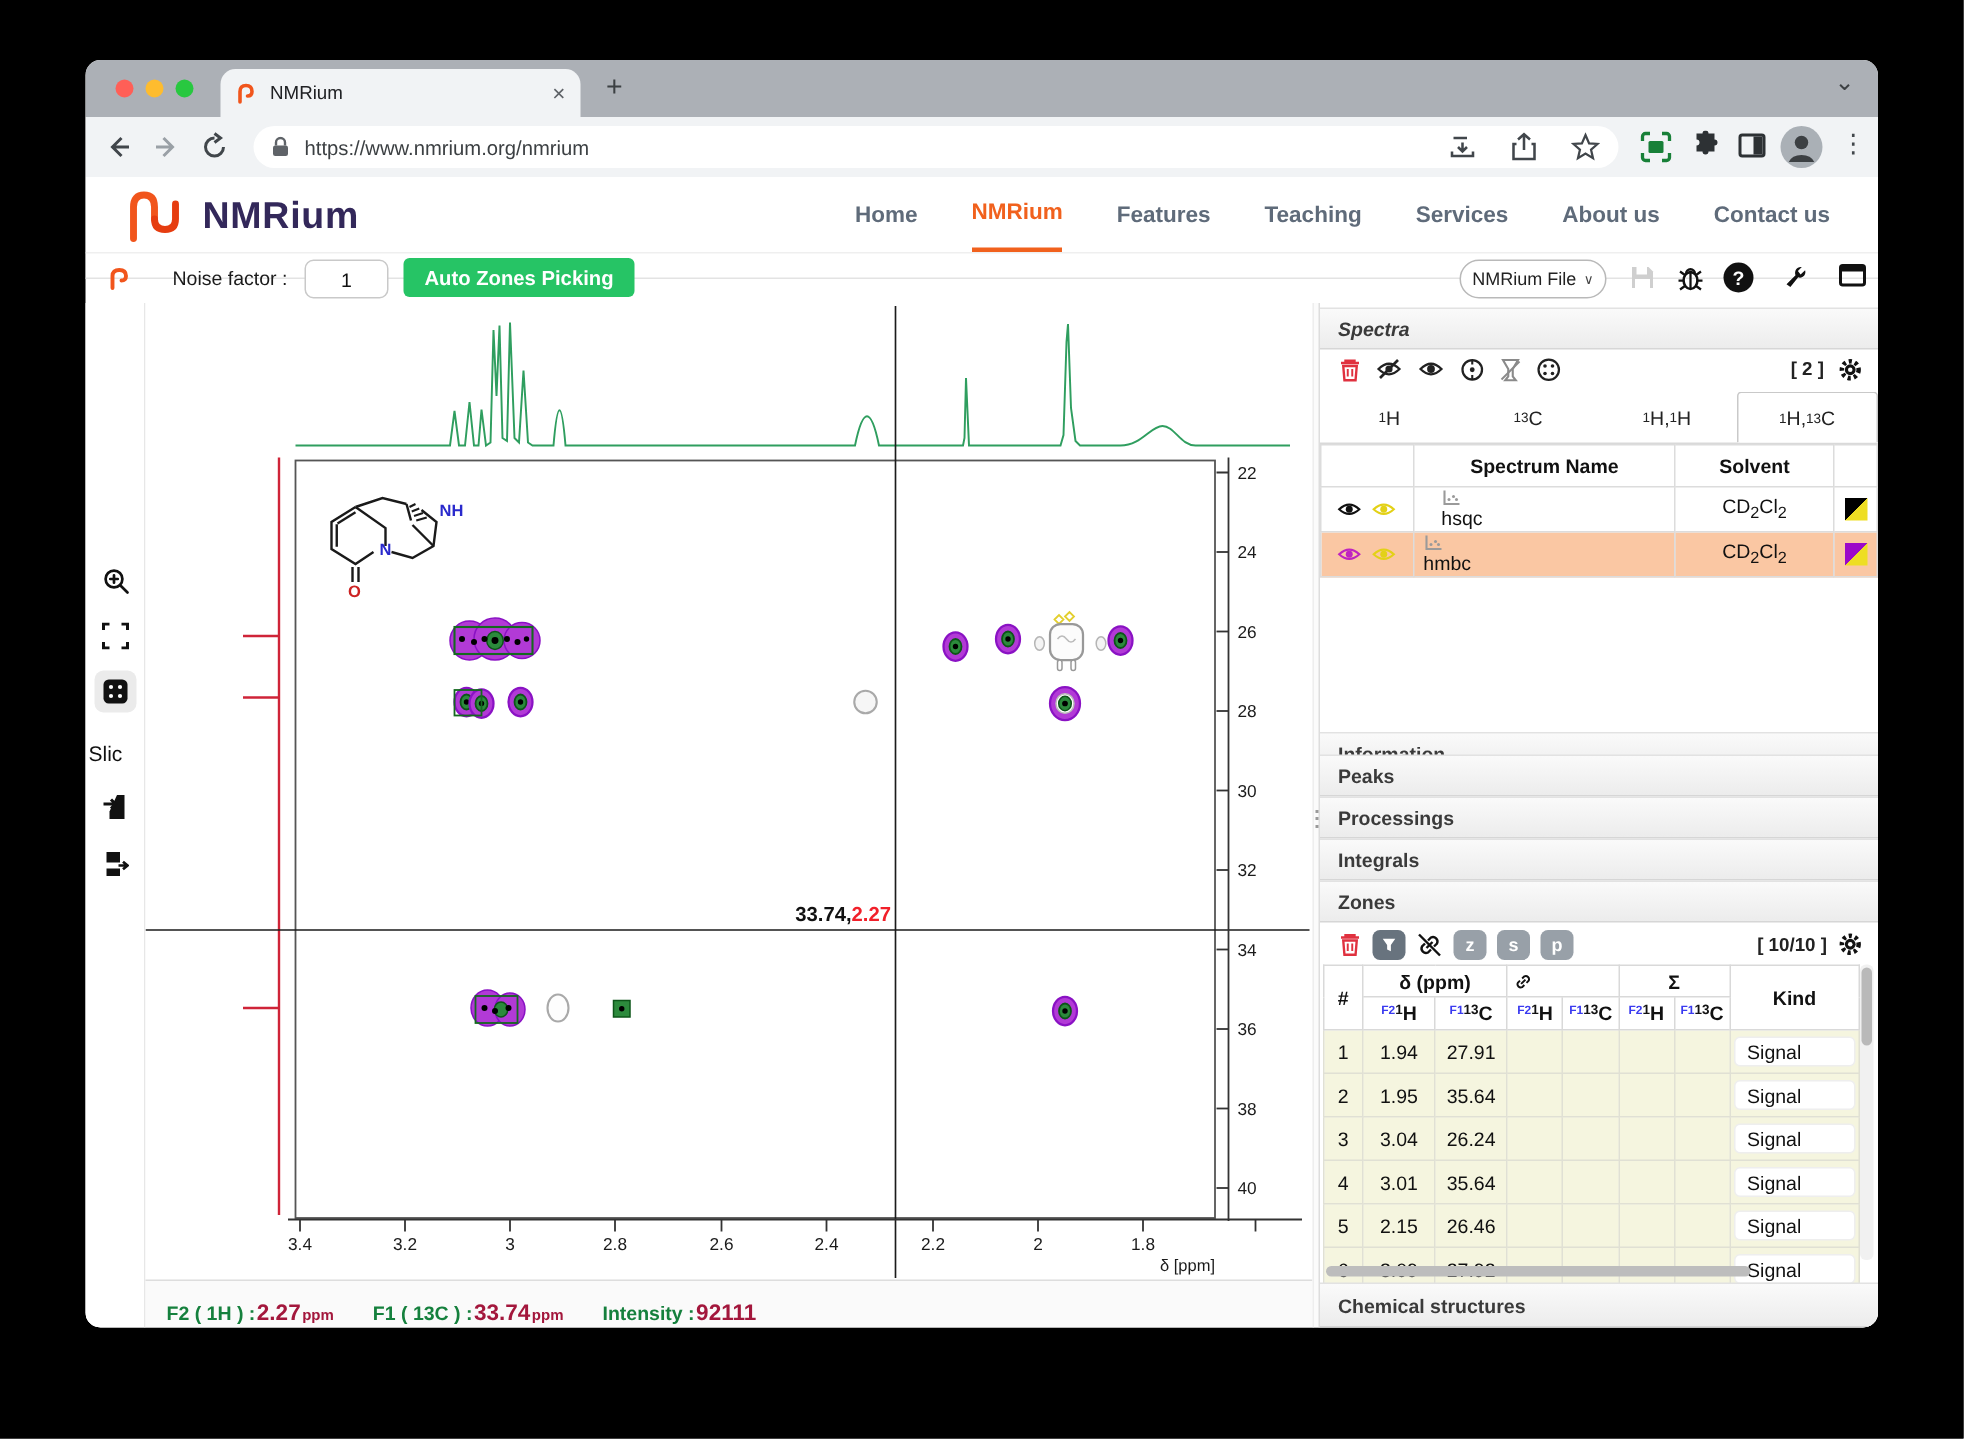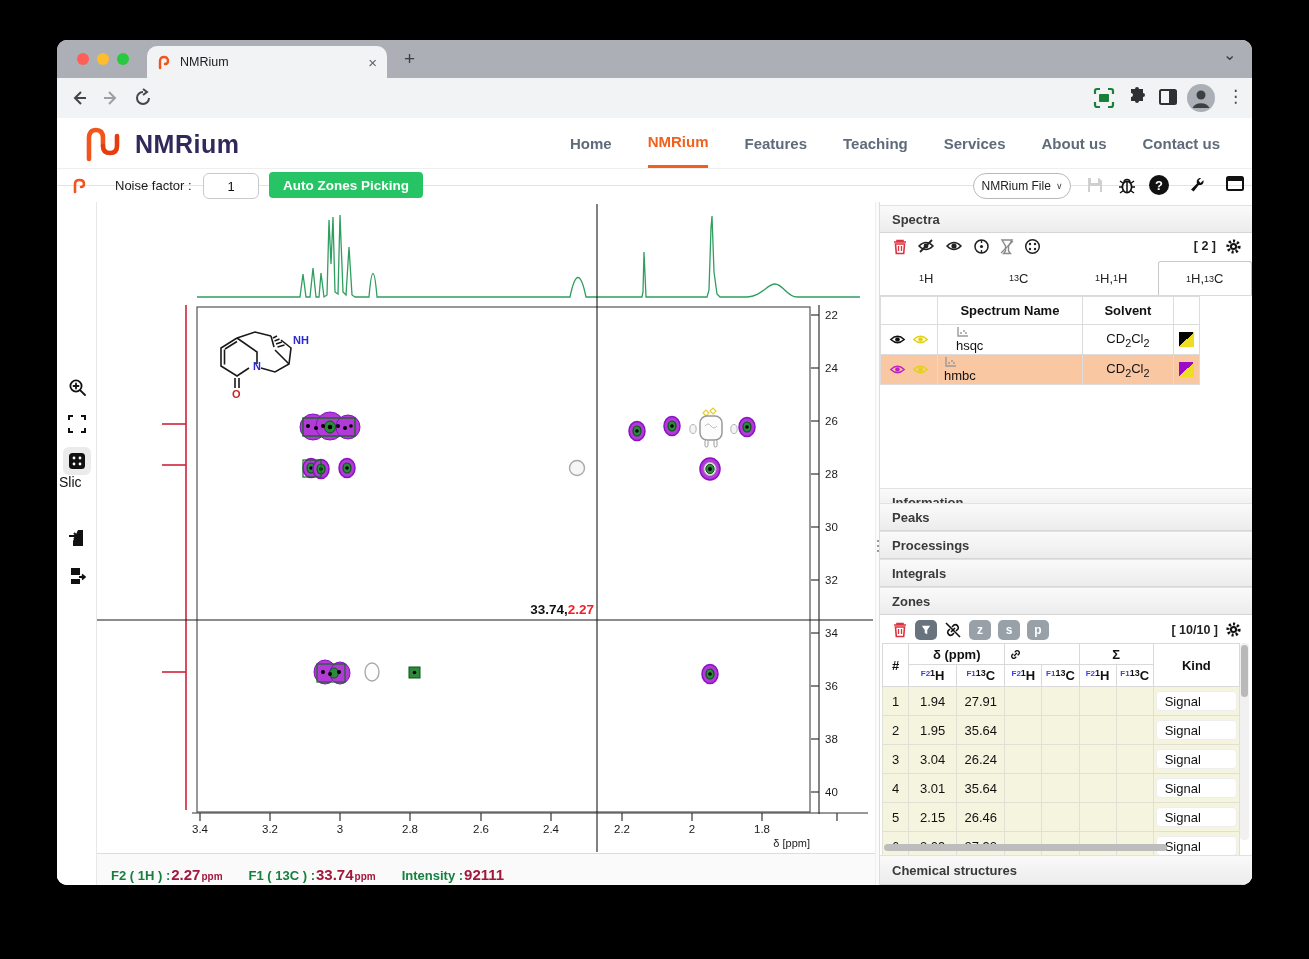--- a/index.html
+++ b/index.html
@@ -34,21 +34,21 @@
   #autozones{position:absolute;left:212px;top:3px;height:26px;padding:0 14px;background:#26c465;color:#fff;
     border:none;border-radius:4px;font-size:13.5px;font-weight:700;font-family:inherit;cursor:pointer;}
   #filepill{position:absolute;left:916px;top:4px;width:96px;height:24px;border:1px solid #b9b9b9;border-radius:13px;
     background:#fff;display:flex;align-items:center;justify-content:center;gap:5px;font-size:12px;color:#222;cursor:pointer;}
   .tbicon{position:absolute;top:6px;}
   
   #main{position:absolute;left:0;top:162px;width:100%;height:683px;background:#fff;}
   #toolstrip{position:absolute;left:0;top:0;width:40px;height:683px;background:#fff;border-right:1px solid #e7e7e7;box-sizing:border-box;}
   .stool{position:absolute;left:6px;width:28px;height:28px;display:flex;align-items:center;justify-content:center;border-radius:6px;cursor:pointer;color:#111;}
   .stool.active{background:#ebebeb;}
-  #slicelabel{position:absolute;left:2px;top:272px;width:38px;text-align:left;font-size:14px;color:#111;}
+  #slicelabel{position:absolute;left:2px;top:292px;width:38px;text-align:left;font-size:14px;color:#111;}
   #specarea{position:absolute;left:40px;top:0;width:778px;height:651px;background:#fff;}
   #statusbar{position:absolute;left:40px;top:651px;width:778px;height:32px;background:#fafafa;border-top:1px solid #ddd;
     box-sizing:border-box;display:flex;align-items:center;padding-left:14px;gap:26px;}
   .stlabel{font-size:13px;font-weight:700;color:#15803d;margin-top:12px;}
   .stvalue{font-size:15px;font-weight:700;color:#a3173c;}
   .stunit{font-size:10px;font-weight:700;color:#a3173c;}
   .stgroup{display:flex;align-items:baseline;gap:1px;}
   #divider{position:absolute;left:818px;top:0;width:5px;height:683px;background:#fbfbfb;border-left:1px solid #eee;border-right:1px solid #ddd;box-sizing:border-box;}
   #divider .dots{position:absolute;left:1px;top:338px;width:2px;height:14px;
     background:repeating-linear-gradient(#9a9a9a 0 2px,transparent 2px 5px);}
@@ -57,21 +57,21 @@
   .sechead{position:absolute;left:0;width:372px;height:28px;background:linear-gradient(#fafafa,#ececec);
     border-top:1px solid #e2e2e2;border-bottom:1px solid #d6d6d6;box-sizing:border-box;
     font-size:13px;font-weight:700;color:#3a3a3a;display:flex;align-items:center;padding-left:12px;cursor:pointer;}
   #spectoolbar{position:absolute;left:0;top:29px;width:372px;height:30px;display:flex;align-items:center;gap:9px;padding-left:12px;box-sizing:border-box;}
   .cnt{font-size:12.5px;color:#222;font-weight:600;}
   #spectabs{position:absolute;left:0;top:59px;width:372px;height:35px;display:flex;border-bottom:1px solid #d9d9d9;box-sizing:border-box;}
   .stab{flex:1;display:flex;align-items:center;justify-content:center;font-size:13px;color:#222;cursor:pointer;}
   .stab.active{border:1px solid #c9c9c9;border-bottom:none;background:#fff;border-radius:3px 3px 0 0;}
   sup{font-size:9px;}
   table{border-collapse:collapse;}
-  #spectable{position:absolute;left:0;top:94px;width:320px;font-size:13px;color:#111;}
+  #spectable{position:absolute;left:0;top:94px;width:372px;font-size:13px;color:#111;}
   #spectable th{font-weight:700;border:1px solid #dcdcdc;height:25px;}
   #spectable td{border:1px solid #dcdcdc;height:24px;}
   #spectable tr.sel td{background:#fac7a3;}
   .eyecell{display:flex;gap:6px;justify-content:center;align-items:center;}
   .swatch{width:15px;height:15px;margin:0 auto;}
   
   #zonetoolbar{position:absolute;left:0;top:414px;width:372px;height:27px;display:flex;align-items:center;gap:7px;padding-left:12px;box-sizing:border-box;}
   .zbtn{width:22px;height:20px;border-radius:5px;background:#98a0a8;color:#fff;font-size:12px;font-weight:700;
     display:flex;align-items:center;justify-content:center;border:none;cursor:pointer;font-family:inherit;}
   .zbtn.dark{background:#68737e;}
@@ -114,20 +114,38 @@
   <div id="urlrow">
     <svg class="abs chromeicon" style="left:12px;top:10px;" width="20" height="20" viewBox="0 0 20 20">
       <path d="M12,4 L6,10 L12,16 M6,10 H17" stroke="#41464b" stroke-width="2" fill="none"></path>
     </svg>
     <svg class="abs" style="left:44px;top:10px;" width="20" height="20" viewBox="0 0 20 20">
       <path d="M8,4 L14,10 L8,16 M14,10 H3" stroke="#9aa0a6" stroke-width="2" fill="none"></path>
     </svg>
     <svg class="abs" style="left:76px;top:10px;" width="20" height="20" viewBox="0 0 20 20">
       <path d="M16,10 A6,6 0 1 1 10,4 M10,1 L14,4 L10,7" stroke="#41464b" stroke-width="2" fill="none"></path>
     </svg>
+    <div id="urlpill">
+      <svg width="12" height="14" viewBox="0 0 12 14">
+        <rect x="1" y="6" width="10" height="7" rx="1.5" fill="#5f6368"></rect>
+        <path d="M3,6 V4 a3,3 0 0 1 6,0 V6" stroke="#5f6368" stroke-width="1.6" fill="none"></path>
+      </svg>
+      <span class="url">https://www.nmrium.org/nmrium</span>
+      <svg width="20" height="20" viewBox="0 0 20 20" style="margin-right:22px;">
+        <path d="M4,4 h9 M10,7 v6 M7,10 l3,3 3,-3" stroke="#41464b" stroke-width="1.7" fill="none"></path>
+          <path d="M3,13 v3 h14 v-3" stroke="#41464b" stroke-width="1.7" fill="none"></path>
+      </svg>
+      <svg width="18" height="20" viewBox="0 0 18 20" style="margin-right:22px;">
+        <path d="M9,12 V2 M5,5 L9,1.5 L13,5" stroke="#41464b" stroke-width="1.7" fill="none"></path>
+        <path d="M4,8 H2 V18 H16 V8 H14" stroke="#41464b" stroke-width="1.7" fill="none"></path>
+      </svg>
+      <svg width="20" height="20" viewBox="0 0 20 20">
+        <path d="M10,2 L12.4,7.6 L18,8 L13.7,11.8 L15,17.5 L10,14.4 L5,17.5 L6.3,11.8 L2,8 L7.6,7.6 Z" stroke="#41464b" stroke-width="1.5" fill="none"></path>
+      </svg>
+    </div>
     <svg class="abs" style="left:1036px;top:9px;" width="22" height="22" viewBox="0 0 22 22">
       <path d="M2,7 V4 a2,2 0 0 1 2,-2 H7 M15,2 h3 a2,2 0 0 1 2,2 V7 M20,15 v3 a2,2 0 0 1 -2,2 H15 M7,20 H4 a2,2 0 0 1 -2,-2 V15" stroke="#188038" stroke-width="2.2" fill="none"></path>
       <rect x="6" y="7" width="10" height="8" rx="1" fill="#188038"></rect>
     </svg>
     <svg class="abs" style="left:1070px;top:9px;" width="20" height="20" viewBox="0 0 20 20">
       <path d="M8,2 a2,2 0 0 1 4,0 h4 v4 a2,2 0 0 1 0,4 v4 h-4 a2,2 0 0 1 -4,0 H4 v-4 a2,2 0 0 0 0,-4 V2 Z" fill="#2d3134"></path>
     </svg>
     <svg class="abs" style="left:1101px;top:9px;" width="20" height="20" viewBox="0 0 20 20">
       <rect x="2" y="3" width="16" height="14" rx="1.5" stroke="#2d3134" stroke-width="2" fill="none"></rect>
       <rect x="11" y="4" width="6" height="12" fill="#2d3134"></rect>
@@ -418,21 +436,21 @@
           <span class="stlabel">Intensity :</span>
           <span class="stvalue">92111</span>
         </div>
     </div>
 
     <div id="divider">
         <div class="dots"></div>
       </div>
 
     <div id="panel">
-      <div class="sechead" style="top:3px;">
+      <div class="sechead" style="top:3px;font-style:italic;">
           <span>Spectra</span>
         </div>
 
       <div id="spectoolbar">
         <svg width="16" height="17" viewBox="0 0 16 17">
           <path d="M2,4 h12 M5,4 V2.5 h6 V4" stroke="#e0313f" stroke-width="1.6" fill="none"></path>
           <path d="M3.5,6 h9 l-.8,9.5 h-7.4 Z" fill="none" stroke="#e0313f" stroke-width="1.6"></path>
           <path d="M6.5,8 v5 M9.5,8 v5" stroke="#e0313f" stroke-width="1.3"></path>
         </svg>
         <svg width="19" height="16" viewBox="0 0 19 16">

